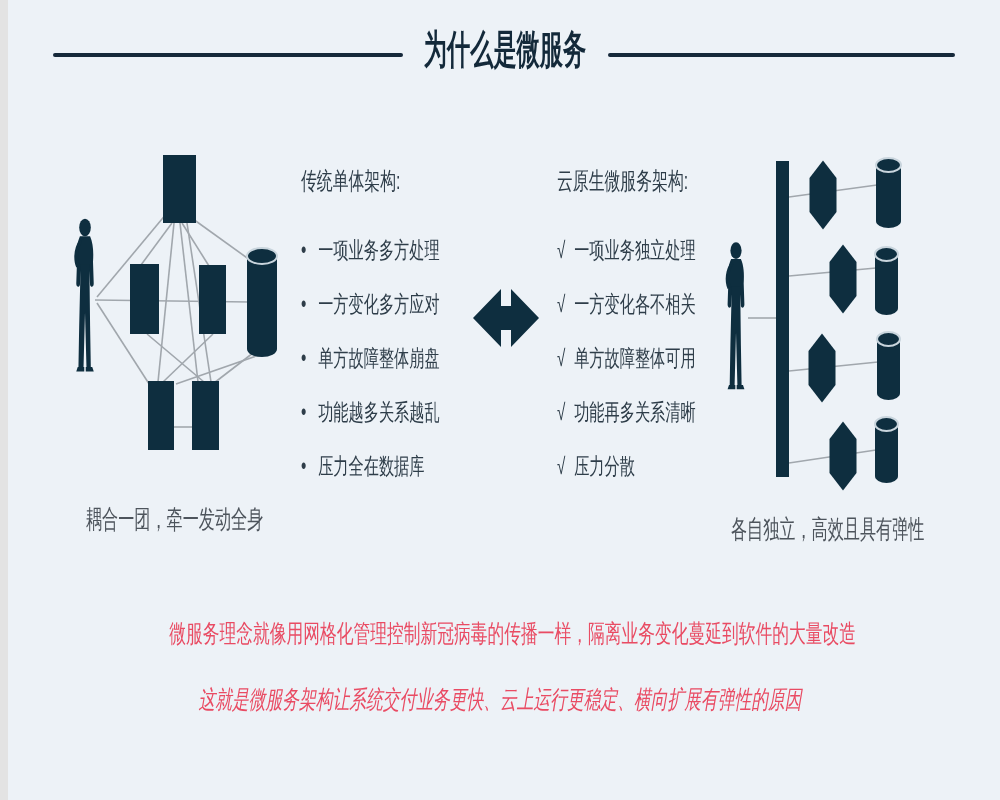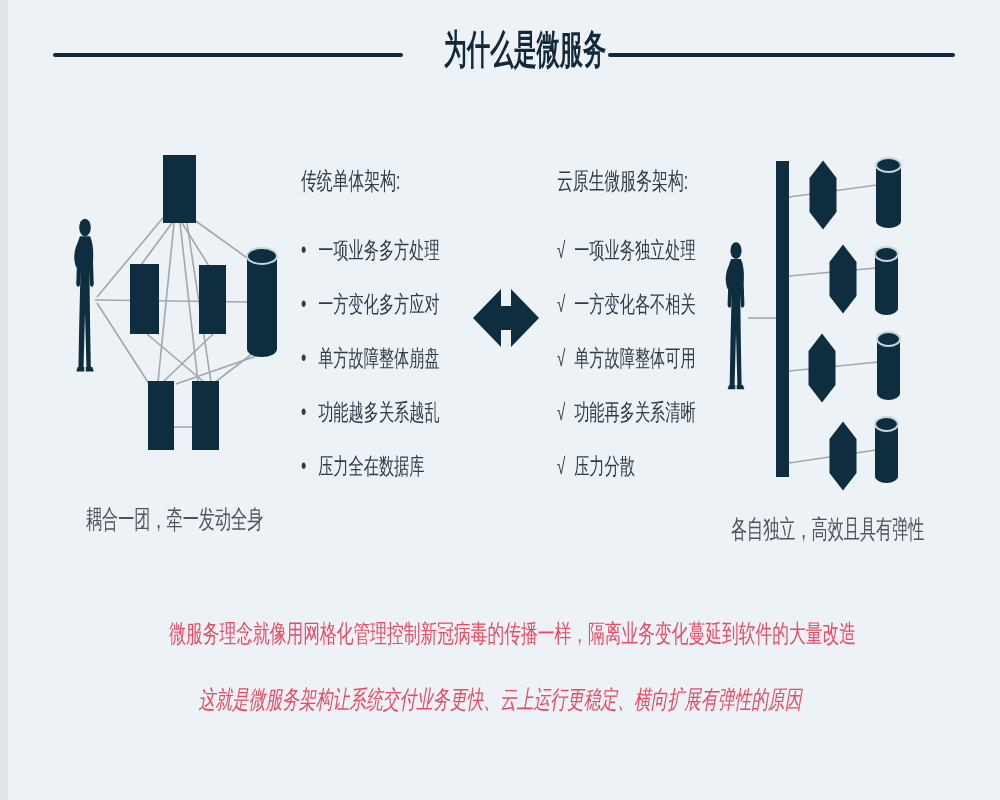--- a/index.html
+++ b/index.html
@@ -5,21 +5,21 @@
   * { margin:0; padding:0; box-sizing:border-box; }
   html,body { width:1000px; height:800px; }
   body { font-family:"Liberation Sans","DejaVu Sans",sans-serif; }
   .stage { position:relative; width:1000px; height:800px; background:#edf2f7; overflow:hidden; }
   .edge-strip { position:absolute; left:0; top:0; width:8px; height:800px; background:#e3e3e3; }
 
   
   .rule { position:absolute; top:53px; height:4px; background:#16293a; border-radius:2px; }
   .rule-left  { left:53px;  width:350px; }
   .rule-right { left:608px; width:347px; }
-  .page-title { position:absolute; left:400px; top:24px; width:250px; height:50px;
+  .page-title { position:absolute; left:380px; top:24px; width:250px; height:50px;
                 display:flex; align-items:center; justify-content:center; }
   .page-title span { font-size:40px; font-weight:bold; color:#13293a; white-space:nowrap;
                      display:inline-block; transform:scaleX(0.58); transform-origin:center center; }
 
   
   .text-col { position:absolute; top:166px; width:240px; color:#2e3d49;
               transform:scaleX(0.66); transform-origin:left top; }
   .text-col.left-col  { left:301px; }
   .text-col.right-col { left:557px; }
   .col-heading { font-size:24px; line-height:30px; margin-bottom:40px; white-space:nowrap; }

